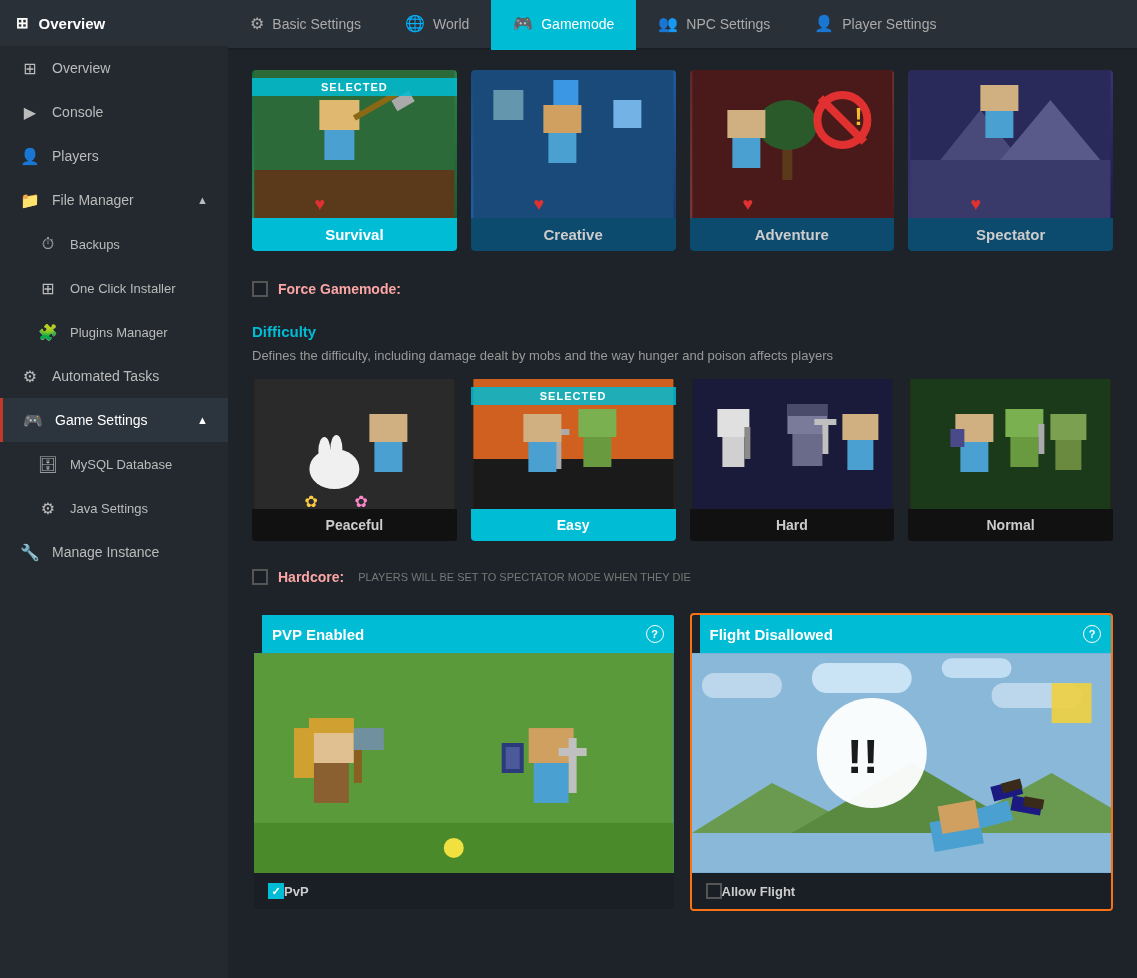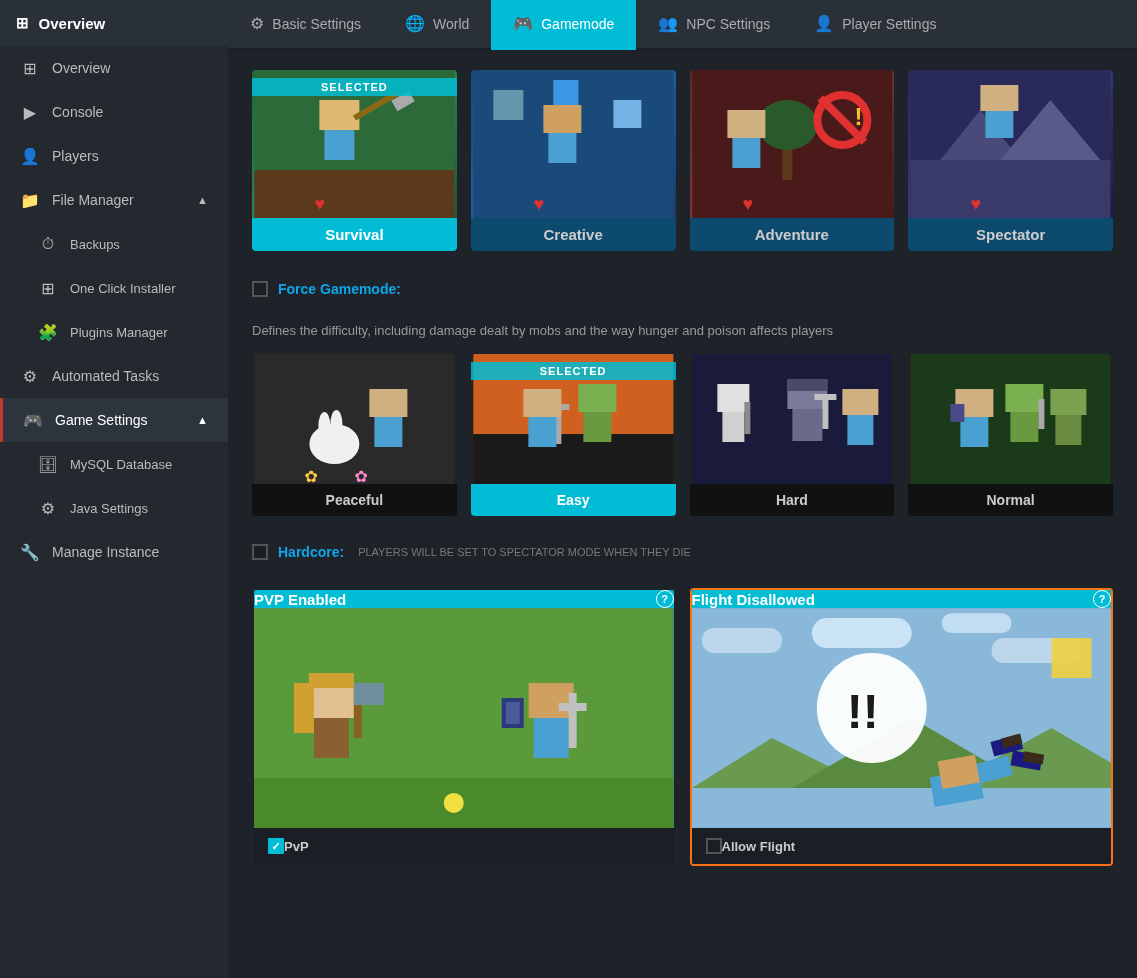--- a/index.html
+++ b/index.html
@@ -29,42 +29,42 @@
     
     .cards-row { display: flex; gap: 14px; margin-bottom: 20px; }
     .game-card { flex: 1; border-radius: 4px; overflow: hidden; cursor: pointer; position: relative; text-align: center; background: #111; }
     .game-card .card-img { width: 100%; height: 148px; display: flex; align-items: center; justify-content: center; font-size: 60px; position: relative; overflow: hidden; }
     .game-card .card-label { padding: 8px; font-size: 15px; font-weight: bold; background: #0c4a6e; color: #ccc; }
     .game-card.selected .card-label { background: #00bcd4; color: #fff; }
     .selected-badge { position: absolute; top: 8px; left: 0; right: 0; text-align: center; font-size: 11px; font-weight: bold; color: #fff; background: rgba(0,188,212,0.85); padding: 3px 0; letter-spacing: 1px; }
 
     
     .option-row { display: flex; align-items: center; gap: 10px; margin-bottom: 16px; padding: 10px 0; }
-    .option-label { font-size: 14px; font-weight: bold; color: #0ea5e9; }
+    .option-label { font-size: 14px; font-weight: bold; color: #fca5a5; }
     .option-desc { font-size: 11px; color: #777; margin-left: 4px; text-transform: uppercase; }
 
     
     .section-title { color: #00bcd4; font-size: 15px; font-weight: bold; margin-bottom: 8px; }
     .section-desc { font-size: 13px; color: #999; margin-bottom: 16px; }
 
     
     .diff-cards-row { display: flex; gap: 14px; margin-bottom: 20px; }
     .diff-card { flex: 1; border-radius: 4px; overflow: hidden; cursor: pointer; text-align: center; background: #111; }
     .diff-card .card-img { width: 100%; height: 130px; display: flex; align-items: center; justify-content: center; font-size: 50px; background: #222; }
     .diff-card .card-label { padding: 8px; font-size: 14px; font-weight: bold; color: #ccc; background: #111; }
     .diff-card.selected .card-label { background: #00bcd4; color: #fff; }
 
     
     .hardcore-row { display: flex; align-items: center; gap: 10px; margin-bottom: 20px; padding: 8px 0; }
 
     
     .bottom-cards-row { display: flex; gap: 14px; }
     .feature-card { flex: 1; border-radius: 4px; overflow: hidden; cursor: pointer; border: 2px solid transparent; }
     .feature-card.selected-outline { border: 2px solid #f97316; }
-    .feature-card .card-header { background: #00bcd4; padding: 0; font-size: 15px; font-weight: bold; color: #fff; display: flex; align-items: center; justify-content: center; gap: 8px; }
+    .feature-card .card-header { background: #00bcd4; padding: 10px; font-size: 15px; font-weight: bold; color: #fff; display: flex; align-items: center; justify-content: center; gap: 8px; margin-left: 8px; }
     .feature-card .card-header .help-icon { width: 18px; height: 18px; border-radius: 50%; border: 1px solid #fff; display: flex; align-items: center; justify-content: center; font-size: 11px; color: #fff; margin-left: auto; }
     .feature-card .card-body { height: 220px; background: #2a7acc; display: flex; align-items: center; justify-content: center; font-size: 80px; overflow: hidden; position: relative; }
     .feature-card .card-footer { display: flex; align-items: center; padding: 10px 14px; background: #1a1f26; font-size: 13px; font-weight: bold; color: #ccc; }
 
     
     .checkbox-custom { width: 16px; height: 16px; border: 2px solid #555; background: #1a1f26; display: inline-flex; align-items: center; justify-content: center; cursor: pointer; flex-shrink: 0; }
     .checkbox-custom.checked { background: #00bcd4; border-color: #00bcd4; }
     .checkbox-custom.checked::after { content: '✓'; color: #fff; font-size: 11px; }
 
     
@@ -249,20 +249,21 @@
         </div>
         <div class="card-label">Spectator</div>
       </div>
     </div>
 
     <div class="option-row">
       <div class="checkbox-custom"></div>
       <span class="option-label">Force Gamemode:</span>
     </div>
 
+    <div class="section-title">Difficulty</div>
     <div class="section-desc">Defines the difficulty, including damage dealt by mobs and the way hunger and poison affects players</div>
 
     <div class="diff-cards-row">
 
       <div class="diff-card">
         <div class="card-img bg-peaceful">
           <svg viewBox="0 0 200 130" xmlns="http://www.w3.org/2000/svg">
             <rect width="200" height="130" fill="#2a2a2a"></rect>
 
             <ellipse cx="80" cy="90" rx="25" ry="20" fill="#f0f0f0"></ellipse>

